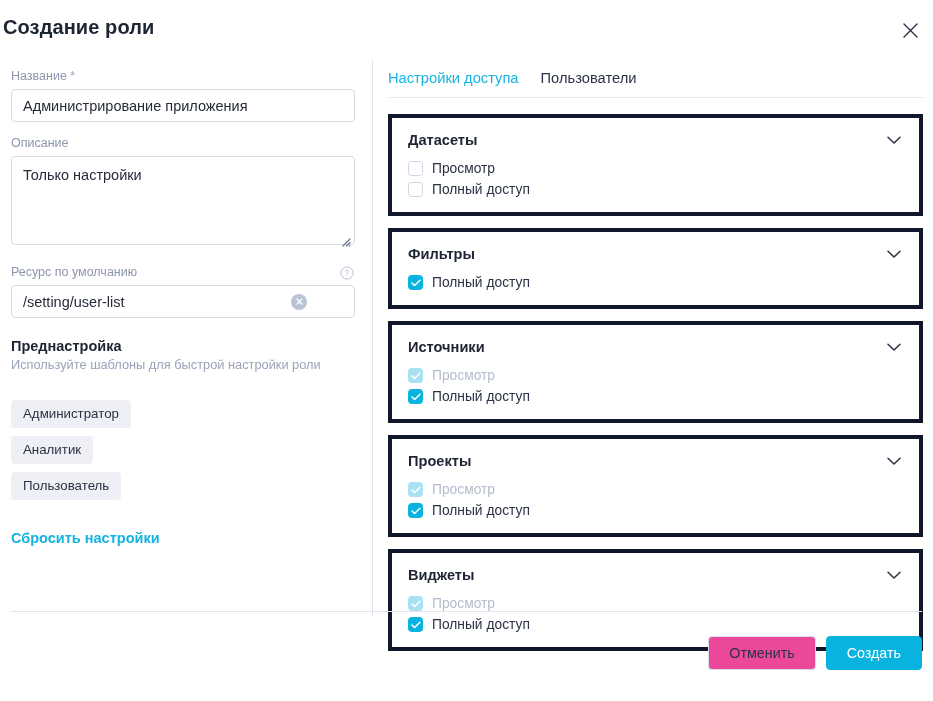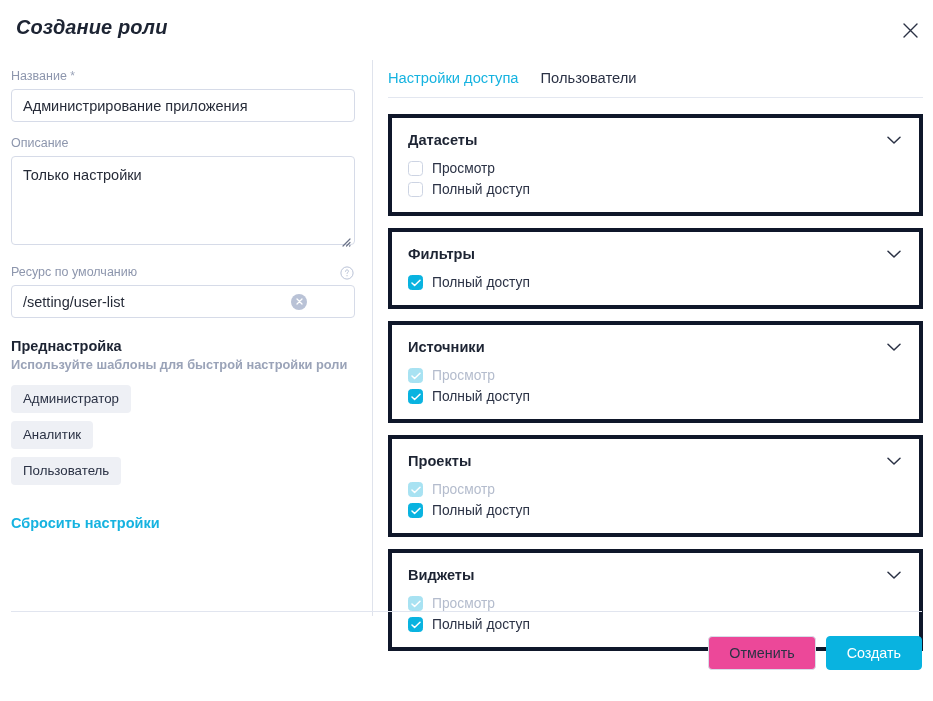--- a/index.html
+++ b/index.html
@@ -20,27 +20,26 @@
   }
 
   
   .modal-header {
     position: absolute;
     top: 0; left: 0; right: 0;
     height: 56px;
   }
   .modal-title {
     position: absolute;
-    left: 16px;
+    left: 3px;
     top: 16px;
     font-size: 20px;
     font-weight: bold;
     letter-spacing: .1px;
     color: #1d2433;
-    font-style: italic;
   }
   .close-button {
     position: absolute;
     right: 11px;
     top: 18px;
     width: 24px;
     height: 24px;
     display: flex;
     align-items: center;
     justify-content: center;
@@ -154,23 +153,22 @@
   .preset-title {
     font-size: 14.5px;
     font-weight: bold;
     color: #1d2433;
     margin: 0 0 2px 0;
     line-height: 18px;
   }
   .preset-subtitle {
     font-size: 12.8px;
     color: #9aa3b8;
-    margin-bottom: 12px;
+    margin-bottom: 27px;
     line-height: 16px;
-    font-weight: bold;
   }
   .preset-list { display: flex; flex-direction: column; align-items: flex-start; gap: 8px; }
   .preset-chip {
     background: #eef0f5;
     border: none;
     border-radius: 4px;
     padding: 6px 12px;
     font-size: 13.3px;
     font-family: inherit;
     color: #2b3245;

